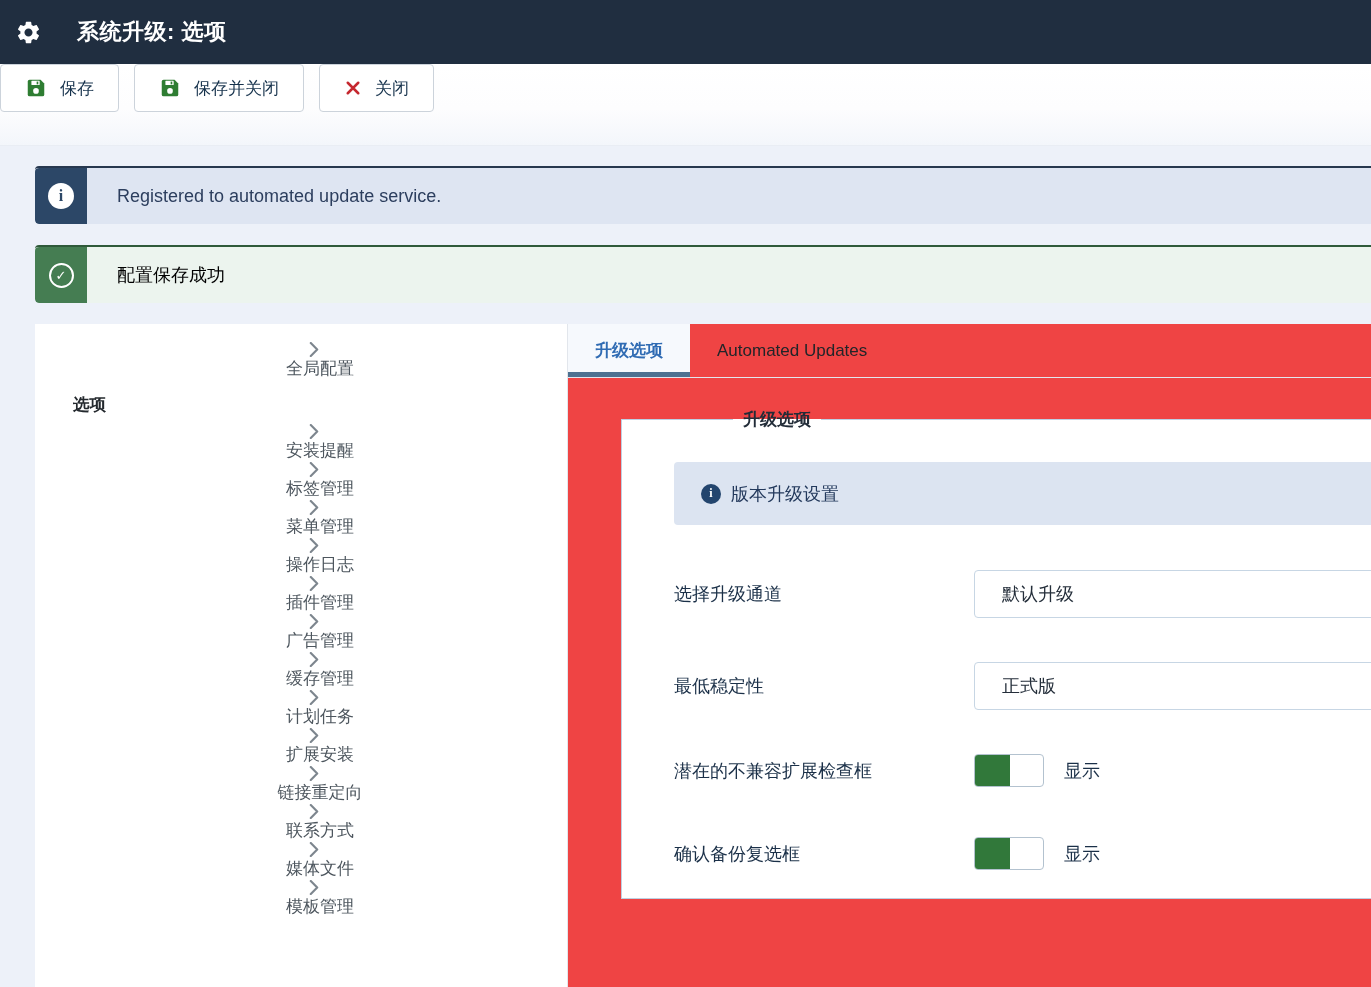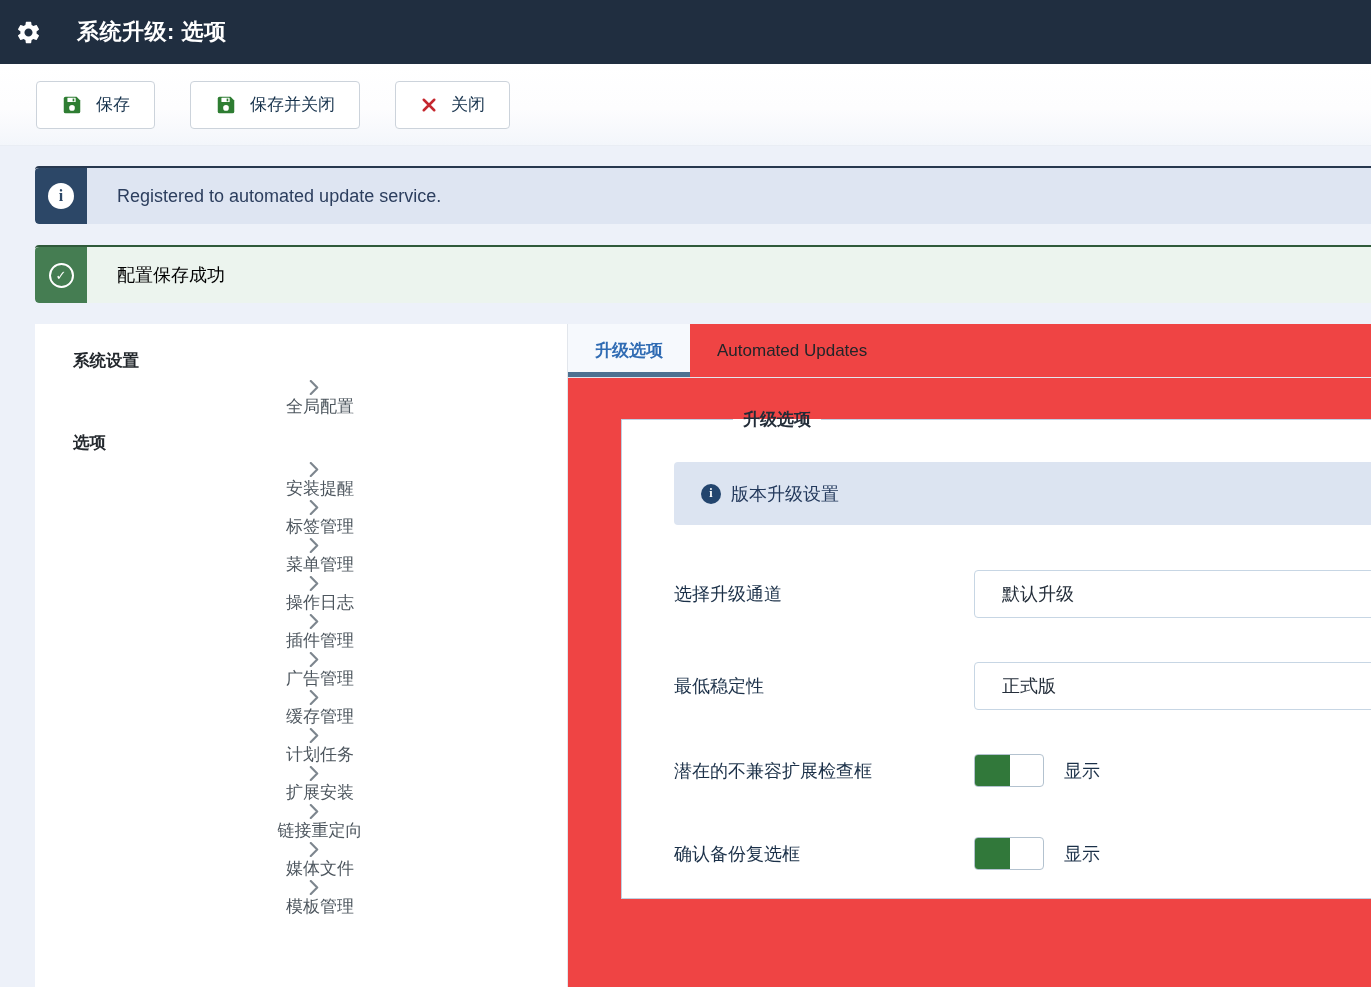--- a/index.html
+++ b/index.html
@@ -6,21 +6,21 @@
   html,body { width:1371px; height:987px; overflow:hidden; }
   body { font-family:"Liberation Sans","DejaVu Sans",sans-serif; background:#edf1f9; }
 
   
   .app-header { height:64px; background:#202e40; display:flex; align-items:center; padding-left:15px;gap:22px; }
   .app-header .gear { width:27px; height:27px; flex:0 0 auto; }
   .app-title { color:#ffffff; font-size:22px; font-weight:bold; margin-left:13px; letter-spacing:0.5px; }
 
   
   .toolbar { height:82px; background:linear-gradient(180deg,#ffffff 0%,#fdfdfe 55%,#f3f6fb 100%);
-             display:flex; align-items:center; padding-left:36px; border-bottom:1px solid #e9edf4;gap:20px; }
+             display:flex; align-items:flex-start; border-bottom:1px solid #e9edf4; }
   .btn { height:48px; background:#fff; border:1px solid #ccd3db; border-radius:4px;
          display:inline-flex; align-items:center; padding:0 24px; margin-right:15px;
          font-size:17px; color:#16324c; cursor:pointer; }
   .btn .ic { width:22px; height:22px; margin-right:13px; display:inline-flex; }
   .btn .ic svg { width:100%; height:100%; }
 
   
   .alerts { margin:20px 0 0 35px; }
   .alert { display:flex; height:58px; border-radius:4px 0 0 4px; margin-bottom:21px; overflow:hidden; }
   .alert-icon { width:52px; display:flex; align-items:center; justify-content:center; flex:0 0 auto;
@@ -132,21 +132,20 @@
     <div class="alert-icon">
         <span class="ring-check">✓</span>
       </div>
     <div class="alert-body">配置保存成功</div>
   </div>
 </div>
 
 <div class="main">
 
   <nav class="sidebar">
-    <div class="side-heading">系统设置</div>
     <div class="side-item">
       <span class="chev">
           <svg viewBox="0 0 8 14">
             <path d="M1 1 L7 7 L1 13" stroke="#7d868e" stroke-width="2" fill="none" stroke-linecap="round" stroke-linejoin="round"></path>
           </svg>
         </span>
       <span>全局配置</span>
     </div>
     <div class="side-gap"></div>
     <div class="side-heading">选项</div>
@@ -223,20 +222,28 @@
         </span>
       <span>扩展安装</span>
     </div>
     <div class="side-item">
       <span class="chev">
           <svg viewBox="0 0 8 14">
             <path d="M1 1 L7 7 L1 13" stroke="#7d868e" stroke-width="2" fill="none" stroke-linecap="round" stroke-linejoin="round"></path>
           </svg>
         </span>
       <span>链接重定向</span>
+    </div>
+    <div class="side-item">
+      <span class="chev">
+          <svg viewBox="0 0 8 14">
+            <path d="M1 1 L7 7 L1 13" stroke="#7d868e" stroke-width="2" fill="none" stroke-linecap="round" stroke-linejoin="round"></path>
+          </svg>
+        </span>
+      <span>联系方式</span>
     </div>
     <div class="side-item">
       <span class="chev">
           <svg viewBox="0 0 8 14">
             <path d="M1 1 L7 7 L1 13" stroke="#7d868e" stroke-width="2" fill="none" stroke-linecap="round" stroke-linejoin="round"></path>
           </svg>
         </span>
       <span>媒体文件</span>
     </div>
     <div class="side-item">

